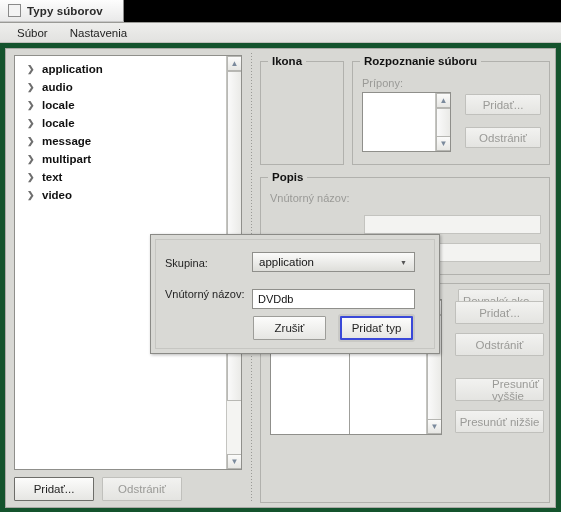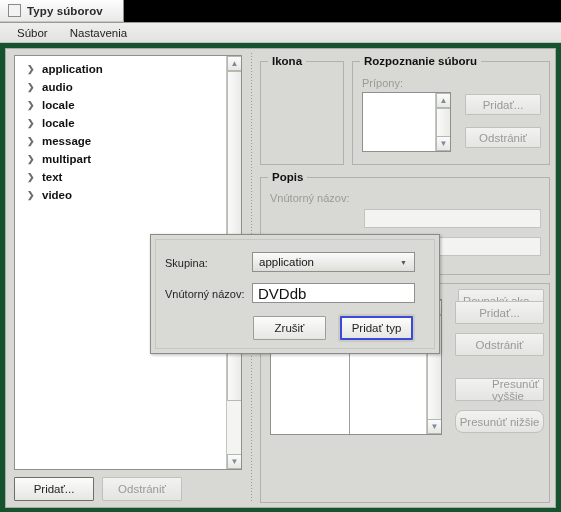--- a/index.html
+++ b/index.html
@@ -111,21 +111,21 @@
   .btn.strong{border-color:#6d6d69;}
   .btn.disabled{color:#9a9a97;border-color:#c0c0bc;background:linear-gradient(#f2f2f0,#e4e4e1);}
   .btn.default{
     border:2px solid #3a49d8;background:linear-gradient(#fcfcfb,#e6e6e3);
     box-shadow:0 0 0 2px #c9c9c5;
   }
 
   
   .field{
     background:#fff;border:1px solid #8f8f8b;box-sizing:border-box;
-    display:flex;align-items:center;padding:0 5px;font-size:15px;color:#111;
+    display:flex;align-items:center;padding:0 5px;font-size:11px;color:#111;margin-top:6px;
   }
   .field.disabled{background:#f3f3f1;border-color:#c3c3bf;}
 
   .lbl{font-size:11px;color:#1f1f1f;}
   .lbl.disabled{color:#9a9a97;}
 
   
   .listbox{background:#fff;border:1px solid #8f8f8b;box-sizing:border-box;position:relative;overflow:hidden;}
 
   
@@ -264,21 +264,21 @@
           <div class="sb-btn">▲</div>
           <div class="sb-track">
             <div class="sb-thumb" style="top:0;height:106px;"></div>
           </div>
           <div class="sb-btn bottom">▼</div>
         </div>
       </div>
       <div class="btn disabled" style="position:absolute;left:197px;top:248px;width:89px;height:23px;">Pridať...</div>
       <div class="btn disabled" style="position:absolute;left:197px;top:280px;width:89px;height:23px;">Odstrániť</div>
       <div class="btn disabled" style="position:absolute;left:197px;top:325px;width:89px;height:23px;padding-left:36px;">Presunúť vyššie</div>
-      <div class="btn disabled" style="position:absolute;left:197px;top:357px;width:89px;height:23px;border-radius:8px;">Presunúť nižšie</div>
+      <div class="btn disabled" style="position:absolute;left:197px;top:357px;width:89px;height:23px;">Presunúť nižšie</div>
     </div>
   </div>
 
   <div id="dialog">
     <div id="dialog-inner"></div>
 
     <div class="lbl" style="position:absolute;left:14px;top:22px;">Skupina:</div>
     <div class="combo" style="position:absolute;left:101px;top:17px;width:163px;height:20px;">
       <span>application</span>
       <span class="combo-arrow">▼</span>

